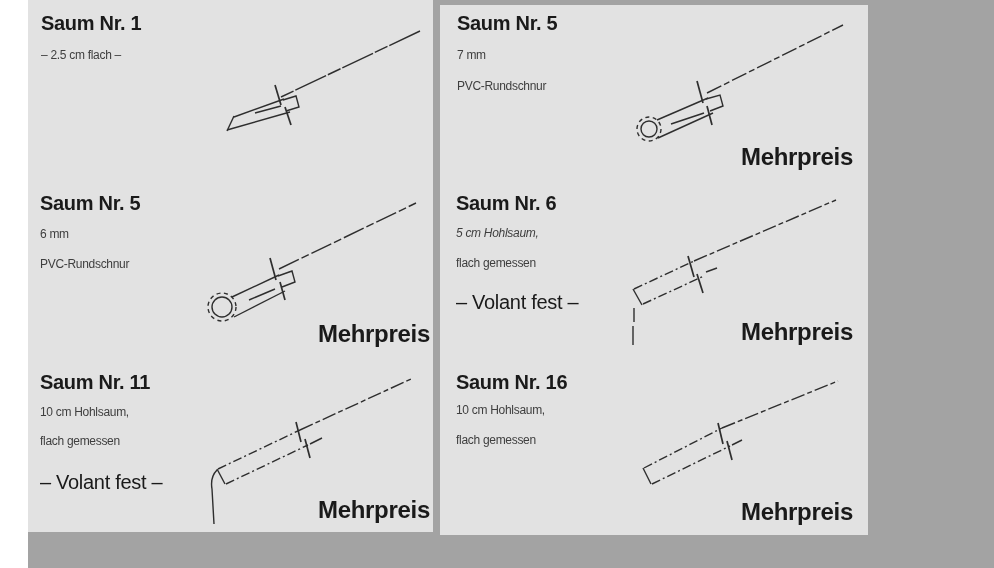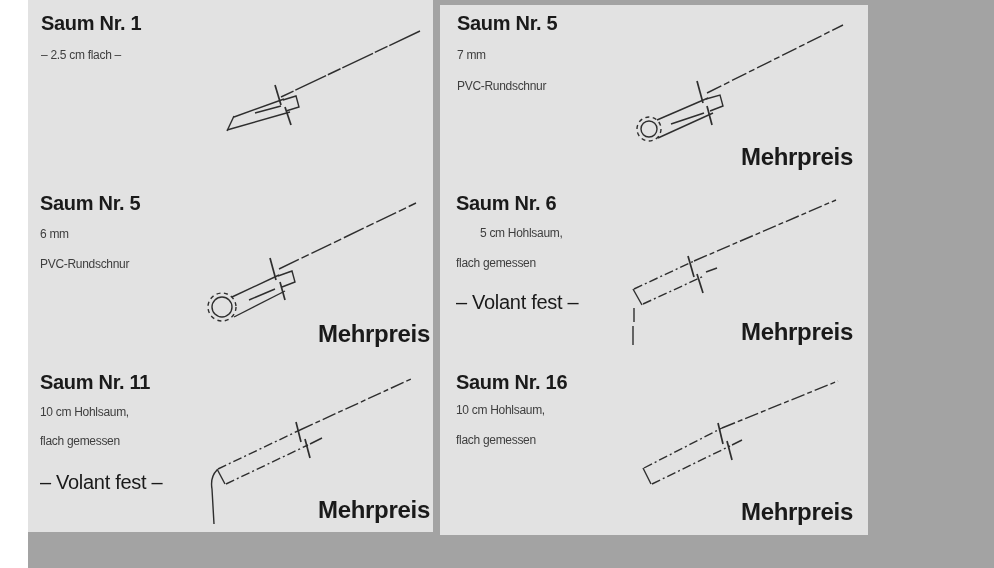--- a/index.html
+++ b/index.html
@@ -126,21 +126,21 @@
 
   <section>
     <h2 class="panel-title textblock" style="left:12px;top:192px;">Saum Nr. 5</h2>
     <p class="panel-line" style="left:12px;top:223px;">6 mm</p>
     <p class="panel-line" style="left:12px;top:253px;">PVC-Rundschnur</p>
     <p class="surcharge" style="right:592px;top:322px;">Mehrpreis</p>
   </section>
 
   <section>
     <h2 class="panel-title textblock" style="left:428px;top:192px;">Saum Nr. 6</h2>
-    <p class="panel-line" style="left:452px;top:222px;">5 cm Hohlsaum,</p>
+    <p class="panel-line" style="left:428px;top:222px;font-style:italic;">5 cm Hohlsaum,</p>
     <p class="panel-line" style="left:428px;top:252px;">flach gemessen</p>
     <p class="panel-note" style="left:428px;top:291px;">– Volant fest –</p>
     <p class="surcharge" style="right:169px;top:320px;">Mehrpreis</p>
   </section>
 
   <section>
     <h2 class="panel-title textblock" style="left:12px;top:371px;">Saum Nr. 11</h2>
     <p class="panel-line" style="left:12px;top:401px;">10 cm Hohlsaum,</p>
     <p class="panel-line" style="left:12px;top:430px;">flach gemessen</p>
     <p class="panel-note" style="left:12px;top:471px;">– Volant fest –</p>

